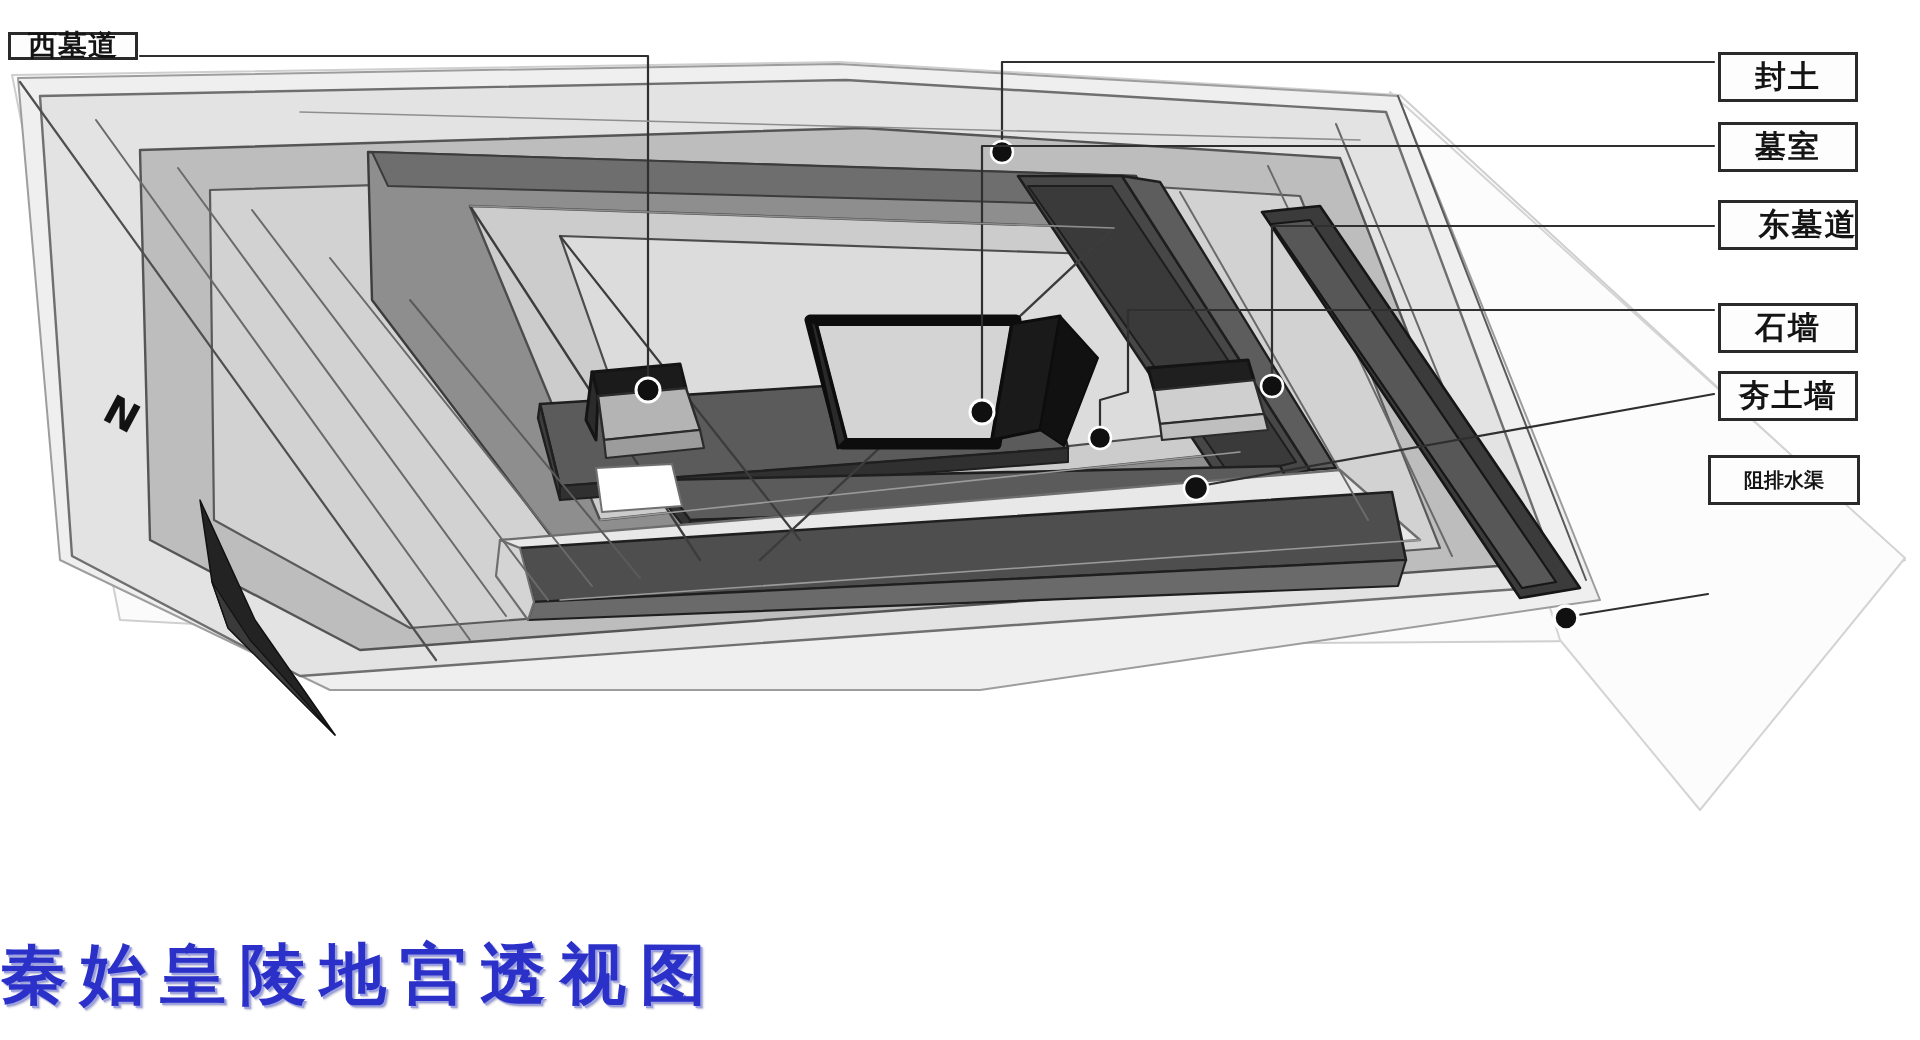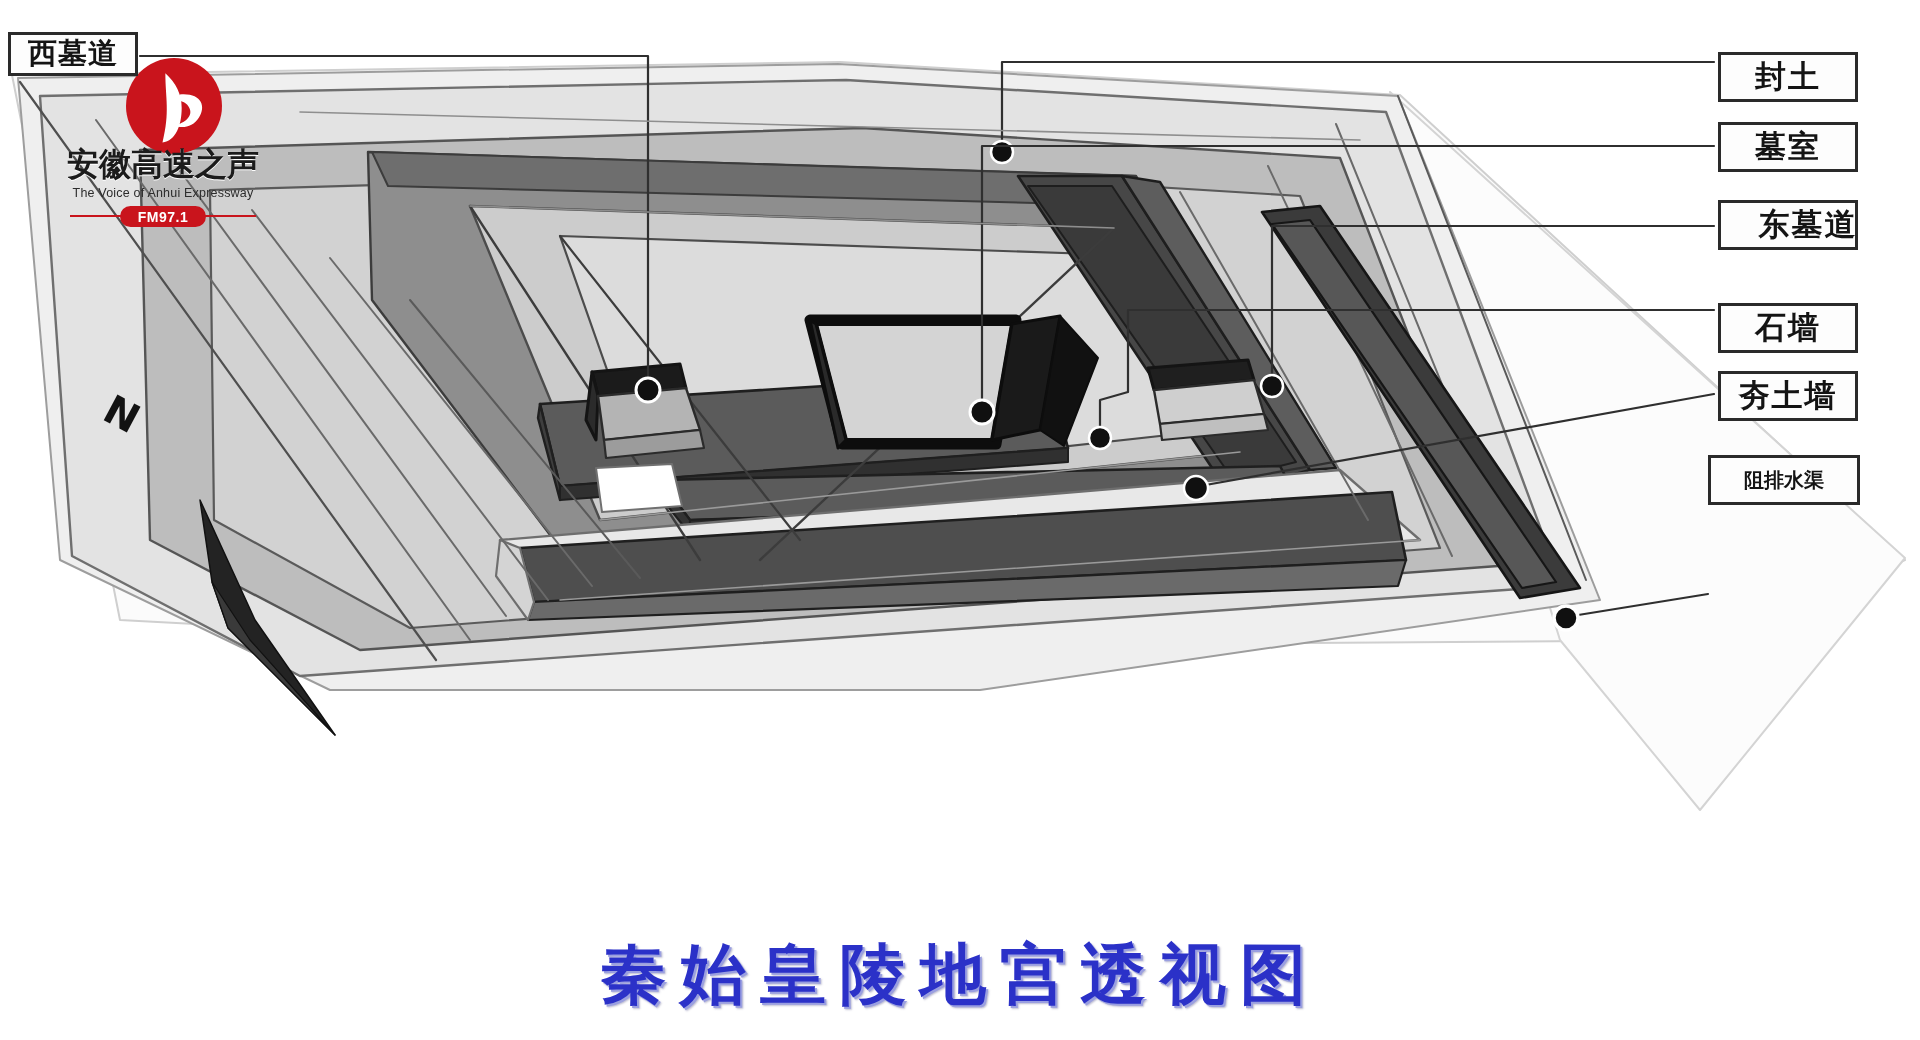--- a/index.html
+++ b/index.html
@@ -40,21 +40,21 @@
     font-weight: 700;
     color: #141414;
     letter-spacing: 2px;
     white-space: nowrap;
   }
   .label-box.right {
     height: 50px;
     font-size: 31px;
   }
   .label-box.left {
-    height: 44px;
+    height: 28px;
     font-size: 29px;
     letter-spacing: 1px;
     justify-content: center;
   }
 
   
   #watermark {
     position: absolute;
     left: 48px;
     top: 58px;
@@ -145,21 +145,21 @@
     color: #121212;
     transform: rotate(28deg);
   }
 
   
   #figure-title {
     position: absolute;
     left: 0;
     top: 930px;
     width: 1920px;
-    text-align: center;
+    text-align: left;
     font-family: "DejaVu Sans", "Liberation Sans", sans-serif;
     font-weight: 700;
     font-size: 66px;
     letter-spacing: 14px;
     color: #2b31c8;
     text-shadow: 2px 2px 0 #9a9fe0, 3px 3px 2px rgba(60,60,120,.35);
   }
 </style>
 </head>
 <body>
@@ -273,32 +273,20 @@
         <polyline fill="none" stroke="#8e8e8e" stroke-width="1.6" points="470,206 1114,228"></polyline>
         <polyline fill="none" stroke="#9a9a9a" stroke-width="1.6" points="600,520 1240,452"></polyline>
         <polyline fill="none" stroke="#9a9a9a" stroke-width="1.6" points="560,600 1420,540"></polyline>
 
         <polygon fill="#232323" stroke="#111111" stroke-width="1.5" points="200,500 255,620 335,735 228,628 212,582"></polygon>
         <polygon fill="#3a3a3a" stroke="#111111" stroke-width="1.2" points="212,582 228,628 335,735 250,640"></polygon>
       </g>
     </svg>
   </div>
 
-  <div id="watermark">
-    <div id="wm-mark">
-      <svg class="swoosh" viewBox="0 0 100 100" xmlns="http://www.w3.org/2000/svg">
-        <path d="M41 16 C41 42, 46 56, 38 88 C52 86, 58 70, 58 52 C58 38, 52 26, 41 16 Z" fill="#ffffff"></path>
-        <path d="M56 38 C78 36, 84 50, 76 62 C70 72, 58 74, 50 70 C62 68, 70 60, 66 52 C63 46, 58 44, 52 45 Z" fill="#ffffff"></path>
-      </svg>
-    </div>
-    <div id="wm-name">安徽高速之声</div>
-    <div id="wm-rule"></div>
-    <div id="wm-sub">The Voice of Anhui Expressway</div>
-    <div id="wm-fm">FM97.1</div>
-  </div>
 
   <div id="compass">
     <div class="n-letter">N</div>
   </div>
 
   <div class="label-box left" style="left:8px; top:32px; width:130px;">
     <span>西墓道</span>
   </div>
 
   <div class="label-box right" style="left:1718px; top:52px; width:140px;">

